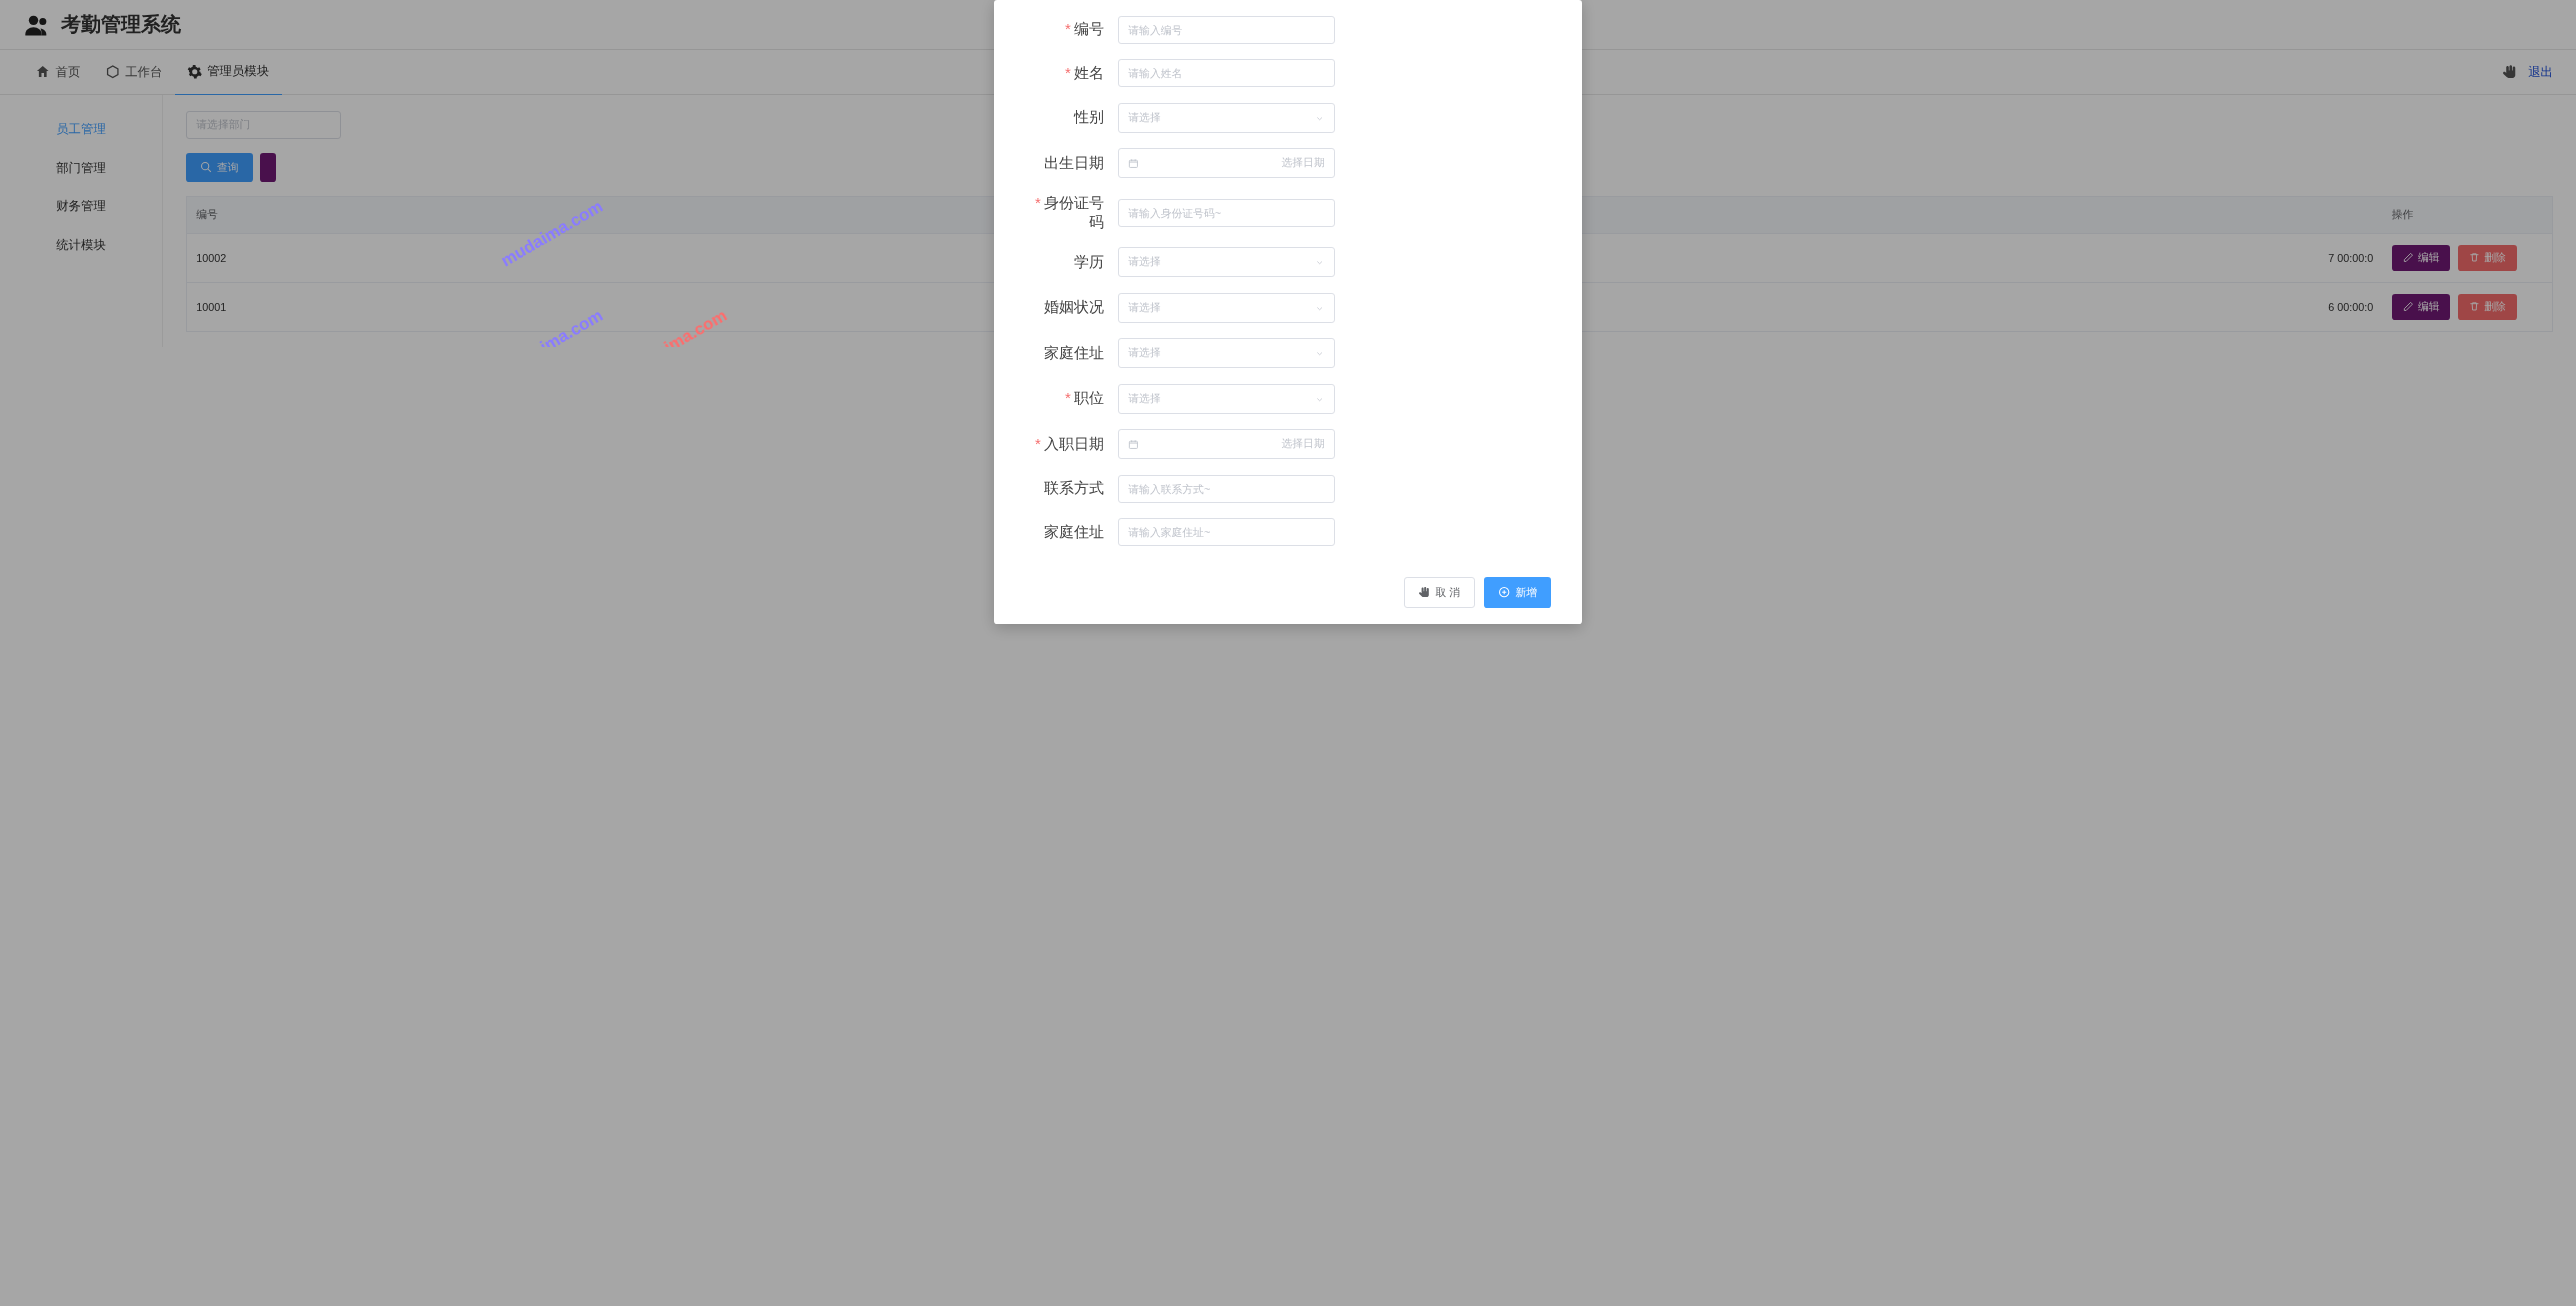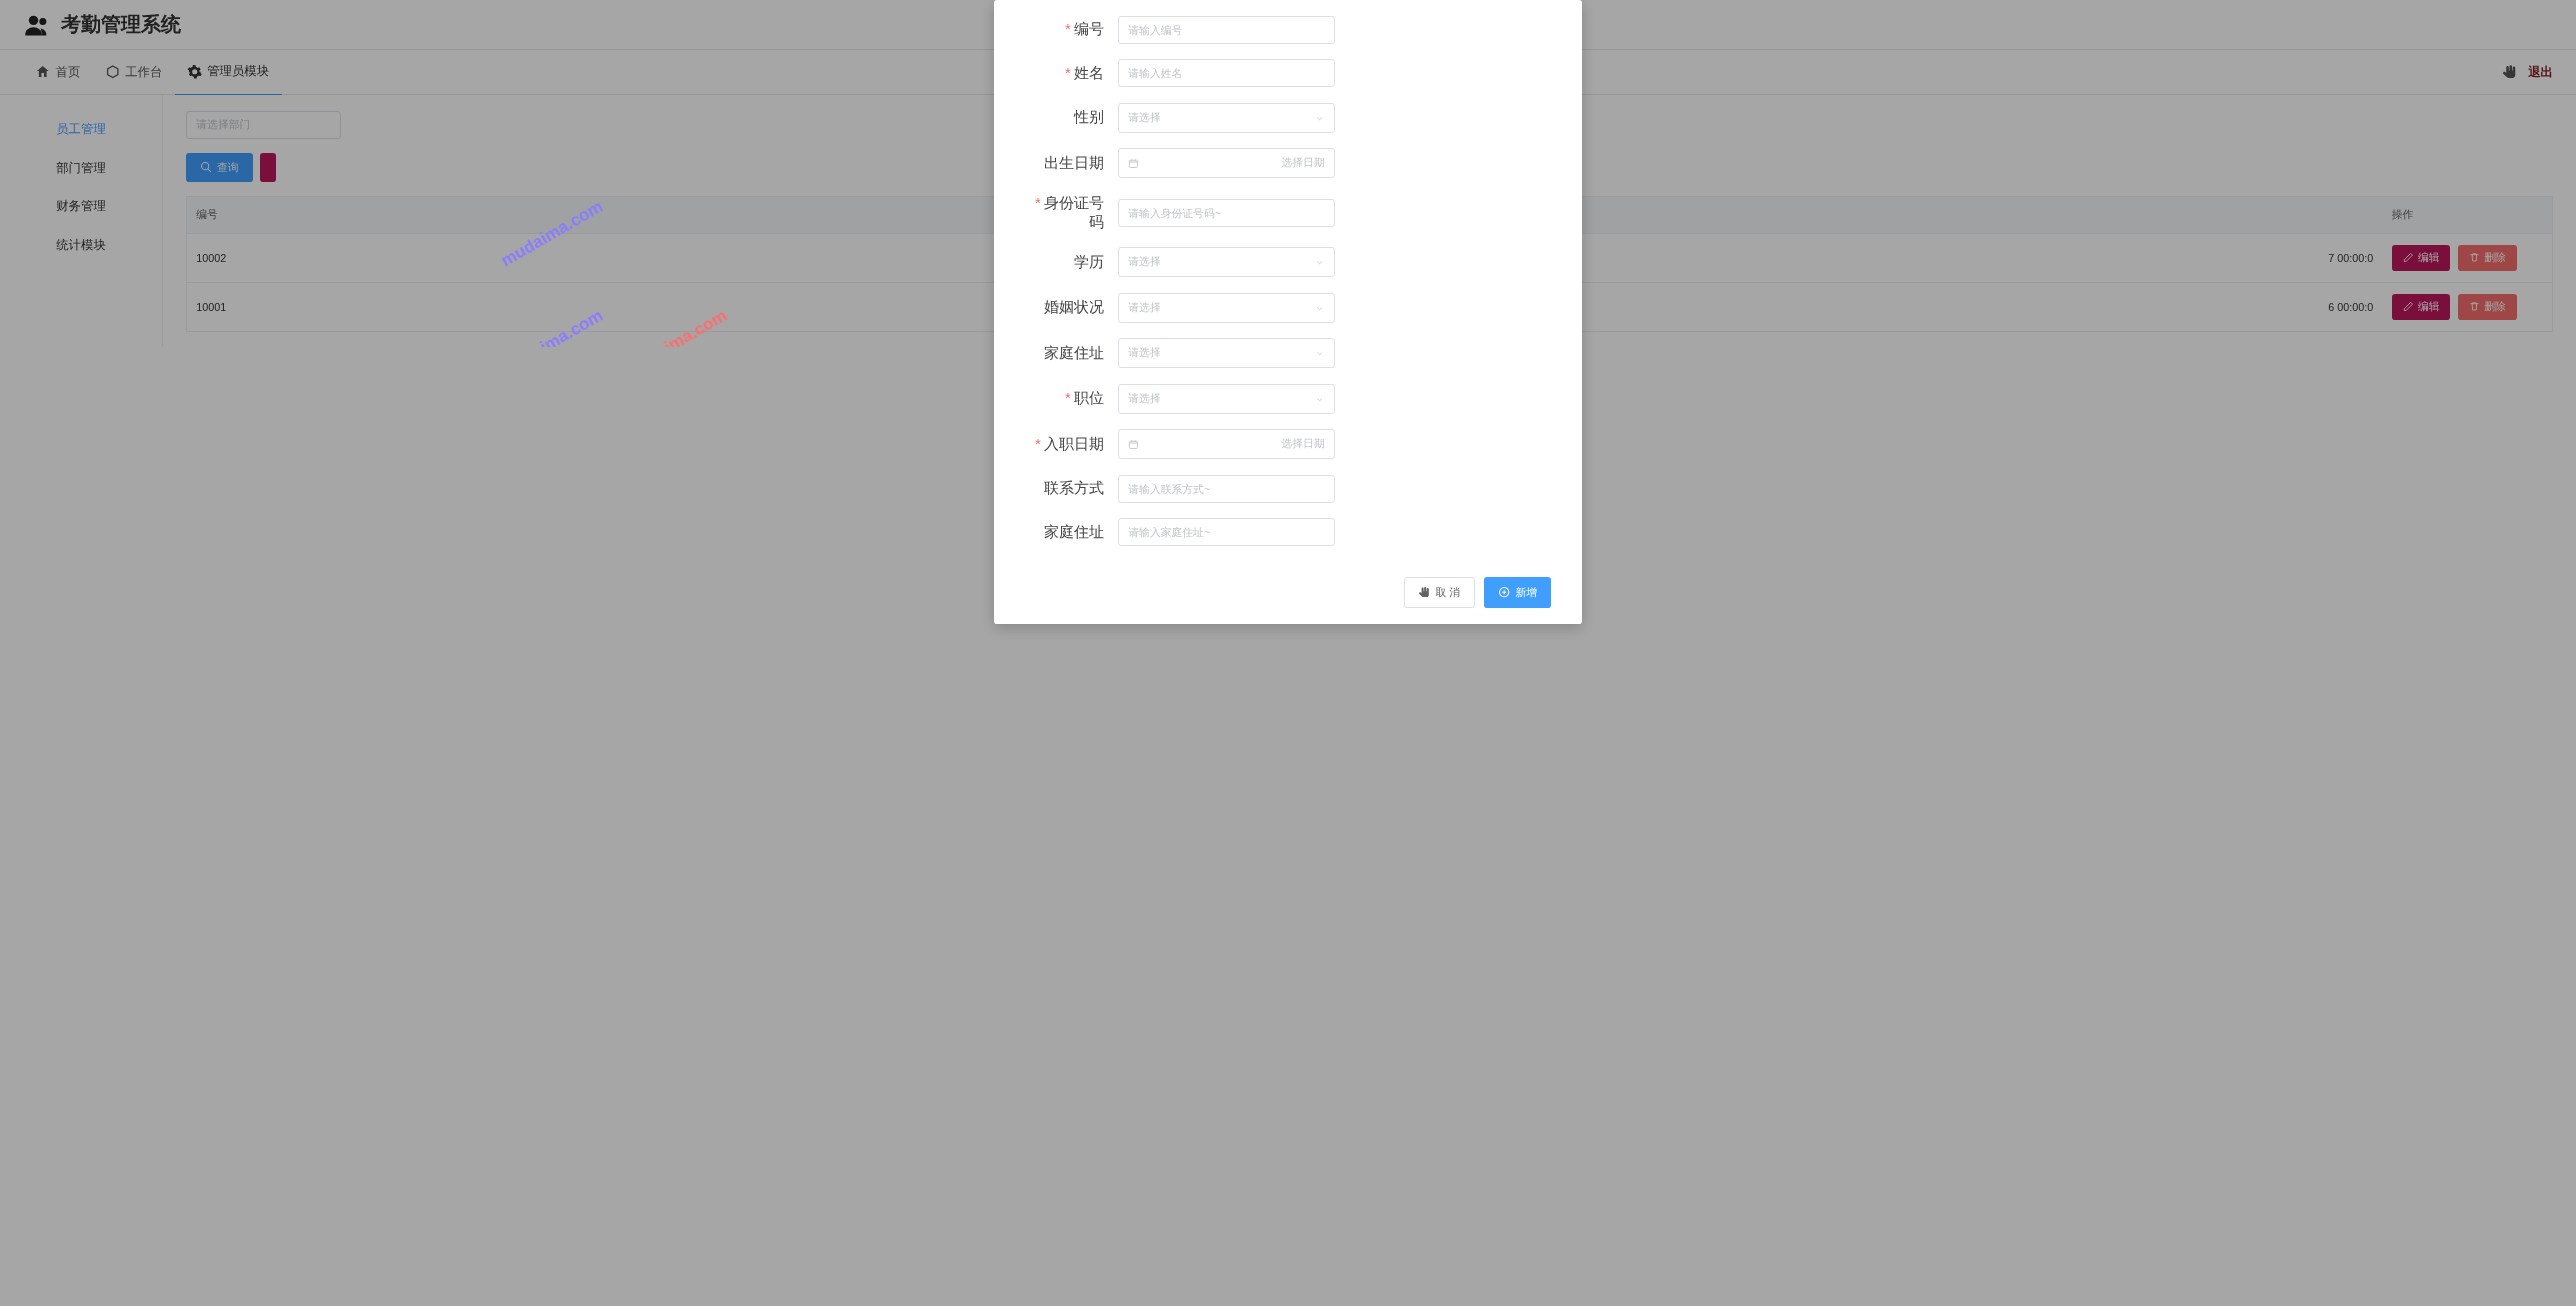--- a/index.html
+++ b/index.html
@@ -10,36 +10,36 @@
 
 
 .header { height: 50px; display: flex; align-items: center; padding: 0 23px; border-bottom: 0.8px solid #e6e6e6; }
 .logo { display: flex; align-items: center; gap: 10px; }
 .logo-text { font-size: 20px; font-weight: bold; }
 
 
 .nav { height: 45px; display: flex; align-items: center; padding: 0 23px; border-bottom: 0.8px solid #e6e6e6; }
 .nav-item { display: flex; align-items: center; gap: 4.6px; padding: 0 12.4px; height: 45px; cursor: pointer; color: #555; font-size: 12.4px; }
 .nav-item.active { color: #333; border-bottom: 1.5px solid #409eff; }
-.nav-right { margin-left: auto; display: flex; align-items: center; gap: 10px; cursor: pointer; color: #7f1d1d; font-size: 12.4px; font-weight: bold; }
+.nav-right { margin-left: auto; display: flex; align-items: center; gap: 10px; cursor: pointer; color: #1d4ed8; font-size: 12.4px; }
 
 
 .main { display: flex; }
 .sidebar { width: 163px; border-right: 0.8px solid #eee; padding-top: 15.5px; }
 .sidebar-item { padding: 10.8px 0; text-align: center; font-size: 12.4px; cursor: pointer; color: #333; }
 .sidebar-item.active { color: #409eff; }
 
 .content { flex: 1; padding: 15.5px 23px; }
 .filters { margin-bottom: 14px; }
 .select-box { display: inline-block; border: 0.8px solid #dcdfe6; border-radius: 3.1px; padding: 6.2px 9.3px; color: #c0c4cc; width: 155px; background: #fff; }
 
 .btns { margin-bottom: 14px; display: flex; gap: 7.7px; }
 .btn { display: inline-flex; align-items: center; gap: 4.6px; padding: 7.7px 14px; border-radius: 3.1px; border: none; cursor: pointer; font-size: 10.8px; color: #fff; }
 .btn-primary { background: #409eff; }
-.btn-success { background: #be185d; }
+.btn-success { background: #701a75; }
 .btn-danger { background: #f56c6c; }
 
 .table { width: 100%; border: 0.8px solid #ebeef5; border-collapse: collapse; }
 .table th, .table td { text-align: left; padding: 10.8px 9.3px; border-bottom: 0.8px solid #ebeef5; }
 .table th { background: #f5f7fa; color: #606266; font-weight: normal; }
 .action-cell { display: flex; gap: 7.7px; }
 .btn-sm { padding: 6.2px 10.8px; }
 
 
 .modal { position: fixed; left: 50%; top: 0; transform: translateX(-50%); width: 588px; background: #fff; border-radius: 3.1px; z-index: 20; padding: 0 31px 15.5px 31px; box-shadow: 0 3.1px 15.5px rgba(0,0,0,0.2); }

